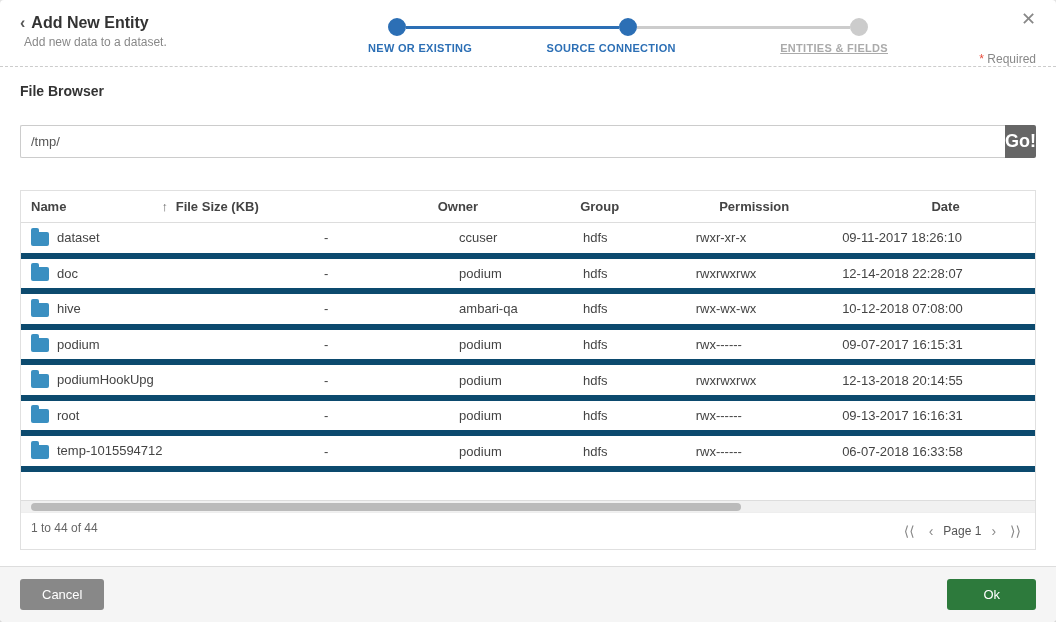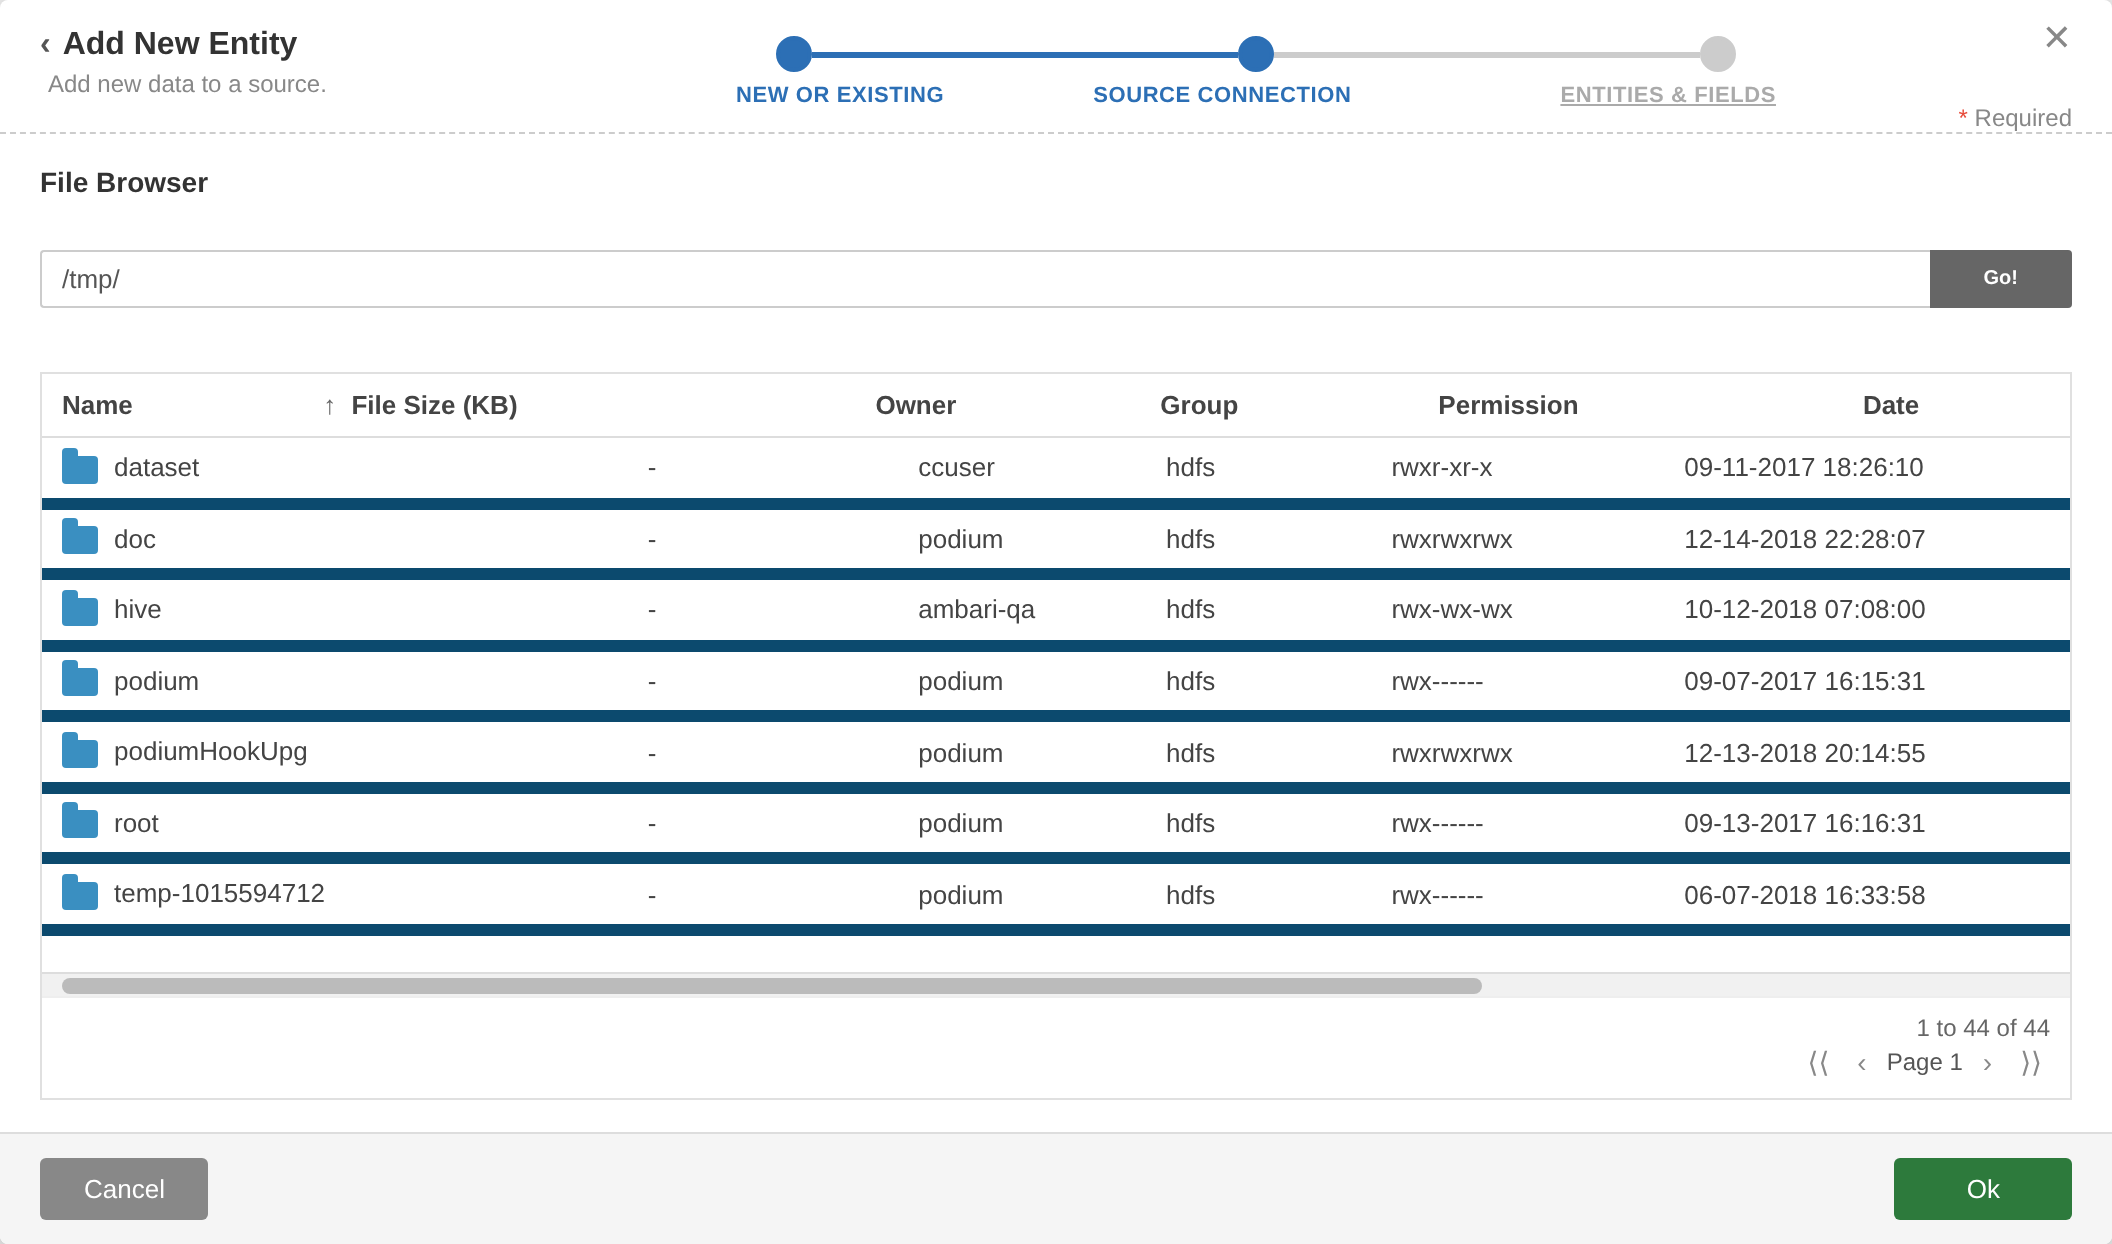--- a/index.html
+++ b/index.html
@@ -165,22 +165,22 @@
       padding: 6px 10px;
       font-size: 13px;
       color: #555;
       outline: none;
       border-radius: 2px 0 0 2px;
     }
     .go-btn {
       background: #666;
       color: #fff;
       border: none;
-      padding: 6px 27px;
-      font-size: 10px;
+      padding: 6px 0;
+      font-size: 18px;
       font-weight: 600;
       cursor: pointer;
       border-radius: 0 2px 2px 0;
     }
     
     .table-wrapper {
       flex: 1;
       overflow: hidden;
       display: flex;
       flex-direction: column;
@@ -257,27 +257,26 @@
       left: 10px;
       top: 2px;
       width: 70%;
       height: 8px;
       background: #bbb;
       border-radius: 4px;
     }
     
     .pagination {
       display: flex;
-      align-items: flex-end;
+      align-items: flex-start;
       justify-content: space-between;
       padding: 8px 10px;
       border-top: 1px solid #eee;
       font-size: 12px;
       color: #666;
-      flex-direction: column;
     }
     .page-controls {
       display: flex;
       align-items: center;
       gap: 6px;
     }
     .page-nav-btn {
       background: none;
       border: none;
       cursor: pointer;
@@ -321,21 +320,21 @@
 <body>
 
 <div class="dialog">
 
   <div class="header">
     <div class="header-left">
       <button class="back-btn">
         <span class="back-icon">‹</span>
         <span>Add New Entity</span>
       </button>
-      <div class="subtitle">Add new data to a source.</div>
+      <div class="subtitle">Add new data to a dataset.</div>
     </div>
 
     <div class="stepper">
       <div class="stepper-track">
         <div class="step-circle active"></div>
         <div class="step-line done"></div>
         <div class="step-circle active"></div>
         <div class="step-line pending"></div>
         <div class="step-circle inactive"></div>
       </div>

